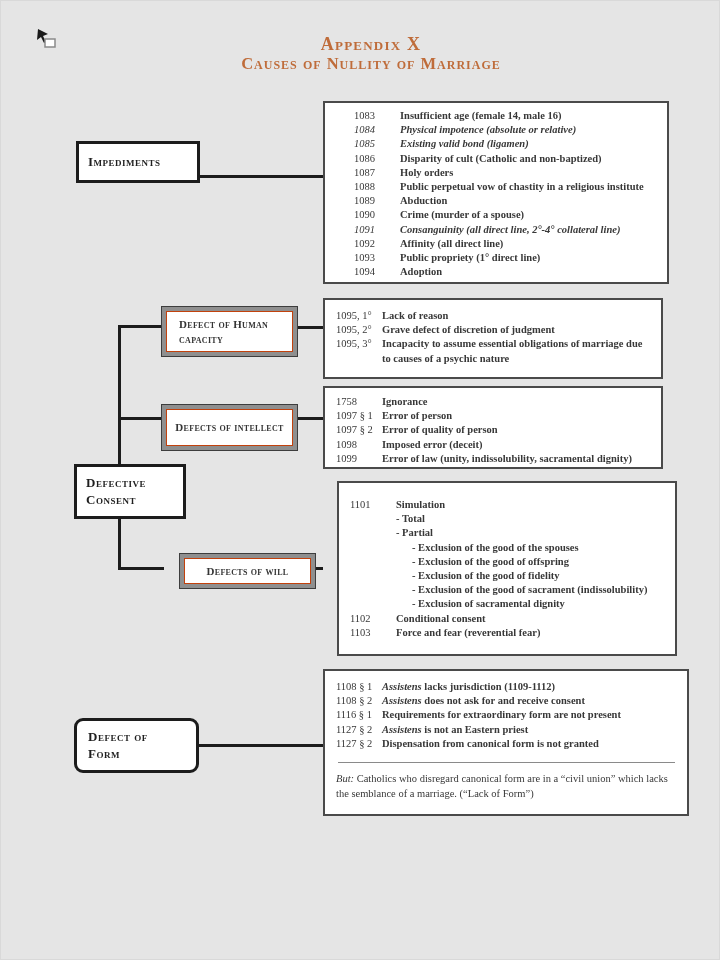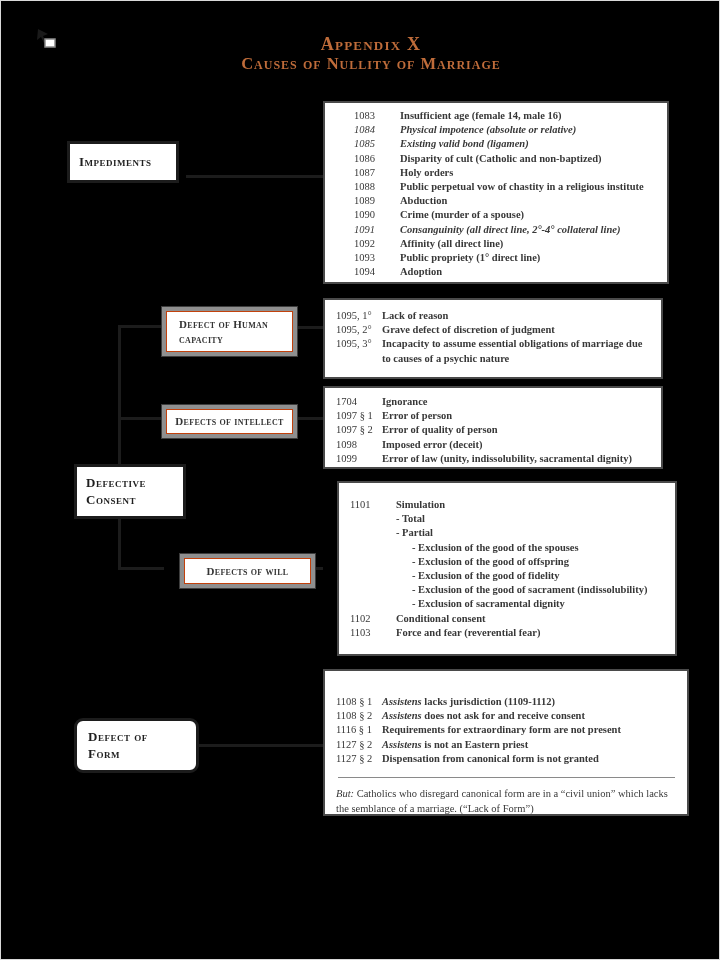--- a/index.html
+++ b/index.html
@@ -1,18 +1,18 @@
 <!DOCTYPE html>
 <html><head>
 <meta charset="utf-8">
 <style>
   html,body { margin:0; padding:0; background:#ffffff; }
   .page {
     position:relative; width:720px; height:960px;
-    background:#000000; border:1px solid #d9d9d9; box-sizing:border-box;
+    background:#e5e5e5; border:1px solid #d9d9d9; box-sizing:border-box;
     font-family:"Liberation Serif", serif; color:#383838; overflow:hidden;
   }
   
   .title { position:absolute; top:33px; left:10px; width:720px; text-align:center; }
   .title .l1 { font-size:18px; font-weight:bold; font-variant:small-caps; letter-spacing:1.2px; line-height:20px; }
   .title .l2 { font-size:16.5px; font-weight:bold; font-variant:small-caps; letter-spacing:1px; line-height:19px; }
 
   
   .node { position:absolute; box-sizing:border-box; background:#fff; display:flex; align-items:center;
           font-variant:small-caps; font-weight:bold; color:#1f1f1f; }
@@ -58,37 +58,37 @@
   <div class="conn" style="left:117px; top:324px; width:3px; height:139px;"></div>
   <div class="conn" style="left:117px; top:518px; width:3px; height:51px;"></div>
   <div class="conn" style="left:117px; top:324px; width:46px; height:3px;"></div>
   <div class="conn" style="left:117px; top:416px; width:46px; height:3px;"></div>
   <div class="conn" style="left:117px; top:566px; width:46px; height:3px;"></div>
   <div class="conn" style="left:294px; top:325px; width:28px; height:3px;"></div>
   <div class="conn" style="left:294px; top:416px; width:28px; height:3px;"></div>
   <div class="conn" style="left:294px; top:566px; width:28px; height:3px;"></div>
   <div class="conn" style="left:196px; top:743px; width:126px; height:3px;"></div>
 
-  <div class="node node-black" style="left:66px; top:140px; width:112px; height:42px; padding-left:9px;">
+  <div class="node node-black" style="left:75px; top:140px; width:124px; height:42px; padding-left:9px;">
     <span>Impediments</span>
   </div>
 
   <div class="node node-black" style="left:73px; top:463px; width:112px; height:55px; padding-left:9px;">
     <span>Defective Consent</span>
   </div>
 
   <div class="node node-black" style="left:73px; top:717px; width:125px; height:55px; padding-left:11px; padding-right:30px;border-radius:9px;">
     <span>Defect of Form</span>
   </div>
 
   <div class="node node-gray" style="left:165px; top:310px; width:127px; height:41px; padding-left:12px; padding-right:18px;">
     <span>Defect of Human capacity</span>
   </div>
 
-  <div class="node node-gray" style="left:165px; top:408px; width:127px; height:25px; justify-content:center;">
+  <div class="node node-gray" style="left:165px; top:408px; width:127px; height:37px; justify-content:center;">
     <span>Defects of intellect</span>
   </div>
 
   <div class="node node-gray" style="left:165px; top:557px; width:127px; height:26px; justify-content:center;margin-left:18px;">
     <span>Defects of will</span>
   </div>
 
   <div class="cbox" style="left:322px; top:100px; width:346px; height:183px;padding-left:29px;">
       <div class="row">
         <span class="num">1083</span>
@@ -150,21 +150,21 @@
         <span class="txt">Grave defect of discretion of judgment</span>
       </div>
       <div class="row">
         <span class="num">1095, 3°</span>
         <span class="txt">Incapacity to assume essential obligations of marriage due to causes of a psychic nature</span>
       </div>
     </div>
 
   <div class="cbox" style="left:322px; top:385px; width:340px; height:83px; padding-top:7px;">
       <div class="row">
-        <span class="num">1704</span>
+        <span class="num">1758</span>
         <span class="txt">Ignorance</span>
       </div>
       <div class="row">
         <span class="num">1097 § 1</span>
         <span class="txt">Error of person</span>
       </div>
       <div class="row">
         <span class="num">1097 § 2</span>
         <span class="txt">Error of quality of person</span>
       </div>
@@ -214,21 +214,21 @@
       <div class="row">
         <span class="num">1102</span>
         <span class="txt">Conditional consent</span>
       </div>
       <div class="row">
         <span class="num">1103</span>
         <span class="txt">Force and fear (reverential fear)</span>
       </div>
     </div>
 
-  <div class="cbox" style="left:322px; top:668px; width:366px; height:147px; padding-top:24px;">
+  <div class="cbox" style="left:322px; top:668px; width:366px; height:147px; padding-top:9px;">
     <div>
         <div class="row">
           <span class="num">1108 § 1</span>
           <span class="txt"><em>Assistens</em> lacks jurisdiction (1109-1112)</span>
         </div>
         <div class="row">
           <span class="num">1108 § 2</span>
           <span class="txt"><em>Assistens</em> does not ask for and receive consent</span>
         </div>
         <div class="row">

